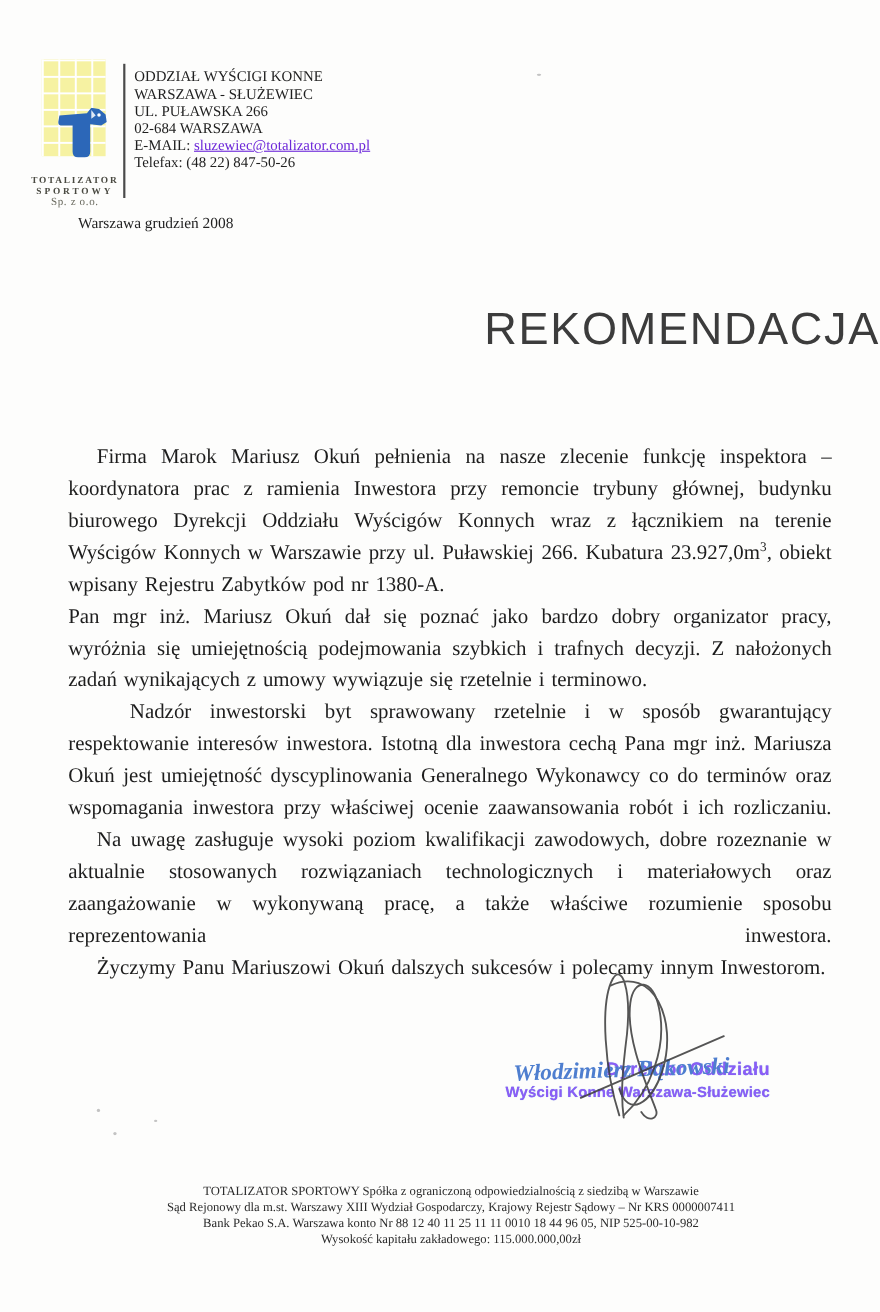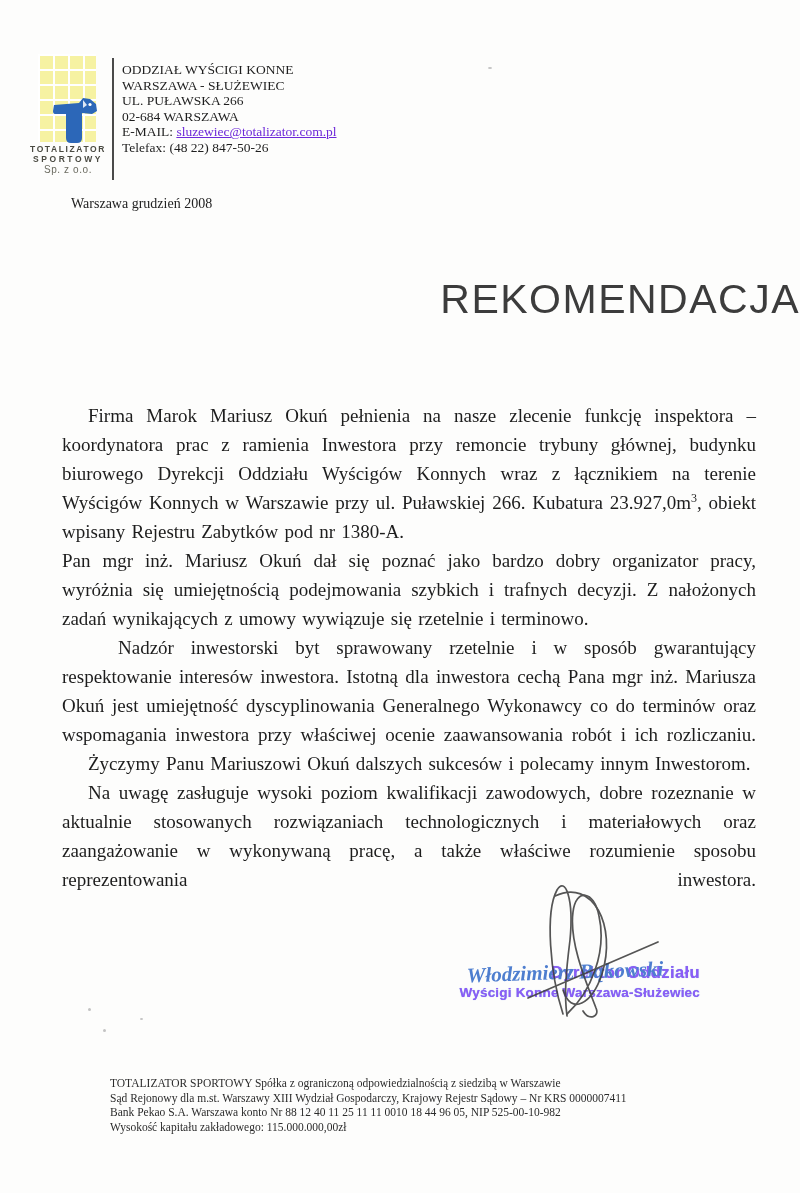--- a/index.html
+++ b/index.html
@@ -13,22 +13,22 @@
   .logo-block { position:absolute; left:28px; top:54px; width:80px; }
   .logo-grid {
     margin-left:10px; width:58px; height:88px;
     background-color:#f6f2a2;
     background-image:
       linear-gradient(to right, #ffffff 2px, transparent 2px),
       linear-gradient(to bottom, #ffffff 2px, transparent 2px);
     background-size:15px 15px;
   }
   .logo-symbol { position:absolute; left:24px; top:44px; width:46px; height:48px; }
-  .logo-name { margin-top:2px; text-align:center;
-    font-family:Liberation Sans, sans-serif; font-weight:700;
+  .logo-name { margin-top:16px; text-align:center;
+    font-family:Liberation Serif, serif; font-weight:700;
     color:#4a4a42; }
   .logo-name .l1 { font-size:8.5px; letter-spacing:1.6px; }
   .logo-name .l2 { font-size:8.5px; letter-spacing:2.6px; }
   .logo-name .l3 { font-size:10px; letter-spacing:.6px; font-weight:400; color:#6b6b60; }
 
   .lh-separator { position:absolute; left:112px; top:58px; width:2px; height:122px; background:#4a4a4a; }
 
   .lh-address { position:absolute; left:122px; top:62px; font-size:13.5px; line-height:15.5px; color:#1e1e1e; }
   .lh-address .email-link { color:#6d28d9; text-decoration:underline; }
 
@@ -63,21 +63,21 @@
   .stamp .s2 { font-size:13.5px; margin-top:3px; letter-spacing:.2px; }
   .signer-name {
     position:absolute; left:430px; top:960px; width:270px; text-align:center;
     font-family:"Liberation Serif", serif; font-style:italic; font-weight:700;
     font-size:21px; color:#4e7ecf; transform:rotate(-2deg);
   }
   .pen-signature { position:absolute; left:495px; top:870px; width:200px; height:152px; }
 
   
   .footer {
-    position:absolute; left:110px; top:1076px; width:600px; text-align:left;
+    position:absolute; left:110px; top:1076px; width:600px; text-align:center;
     font-size:11.5px; line-height:14.5px; color:#2b2b2b;
   }
 
   
   .speck { position:absolute; background:#c3c3c3; border-radius:50%; }
 </style>
 </head>
 <body>
 
 <div class="page">
@@ -108,22 +108,22 @@
   </div>
 
   <div class="date-line">Warszawa grudzień 2008</div>
 
   <div class="doc-title">REKOMENDACJA</div>
 
   <div class="body-text">
     <p class="ind1"><span>Firma Marok Mariusz Okuń pełnienia na nasze zlecenie funkcję inspektora – koordynatora prac z ramienia Inwestora przy remoncie trybuny głównej, budynku biurowego Dyrekcji Oddziału Wyścigów Konnych wraz z łącznikiem na terenie Wyścigów Konnych w Warszawie przy ul. Puławskiej 266. Kubatura 23.927,0m</span><sup>3</sup><span>, obiekt wpisany Rejestru Zabytków pod nr 1380-A.</span></p>
     <p>Pan mgr inż. Mariusz Okuń dał się poznać jako bardzo dobry organizator pracy, wyróżnia się umiejętnością podejmowania szybkich i trafnych decyzji. Z nałożonych zadań wynikających z umowy wywiązuje się rzetelnie i terminowo.</p>
     <p class="ind2 just-last">Nadzór inwestorski byt sprawowany rzetelnie i w sposób gwarantujący respektowanie interesów inwestora. Istotną dla inwestora cechą Pana mgr inż. Mariusza Okuń jest umiejętność dyscyplinowania Generalnego Wykonawcy co do terminów oraz wspomagania inwestora przy właściwej ocenie zaawansowania robót i ich rozliczaniu.</p>
+    <p class="ind1 just-last">Na uwagę zasługuje wysoki poziom kwalifikacji zawodowych, dobre rozeznanie w aktualnie stosowanych rozwiązaniach technologicznych i materiałowych oraz zaangażowanie w wykonywaną pracę, a także właściwe rozumienie sposobu reprezentowania inwestora.</p>
     <p class="ind1">Życzymy Panu Mariuszowi Okuń dalszych sukcesów i polecamy innym Inwestorom.</p>
-    <p class="ind1 just-last">Na uwagę zasługuje wysoki poziom kwalifikacji zawodowych, dobre rozeznanie w aktualnie stosowanych rozwiązaniach technologicznych i materiałowych oraz zaangażowanie w wykonywaną pracę, a także właściwe rozumienie sposobu reprezentowania inwestora.</p>
   </div>
 
   <div class="stamp">
     <div class="s1">Dyrektor Oddziału</div>
     <div class="s2">Wyścigi Konne Warszawa-Służewiec</div>
   </div>
   <div class="signer-name">Włodzimierz Bąkowski</div>
   <svg class="pen-signature" viewBox="0 0 200 152">
     <g fill="none" stroke="#3e3e3e" stroke-width="1.7" stroke-linecap="round" opacity="0.88">
       <path d="M68,144 C55,104 50,42 62,20 C70,6 79,28 75,70 C71,102 69,124 72,146"></path>

